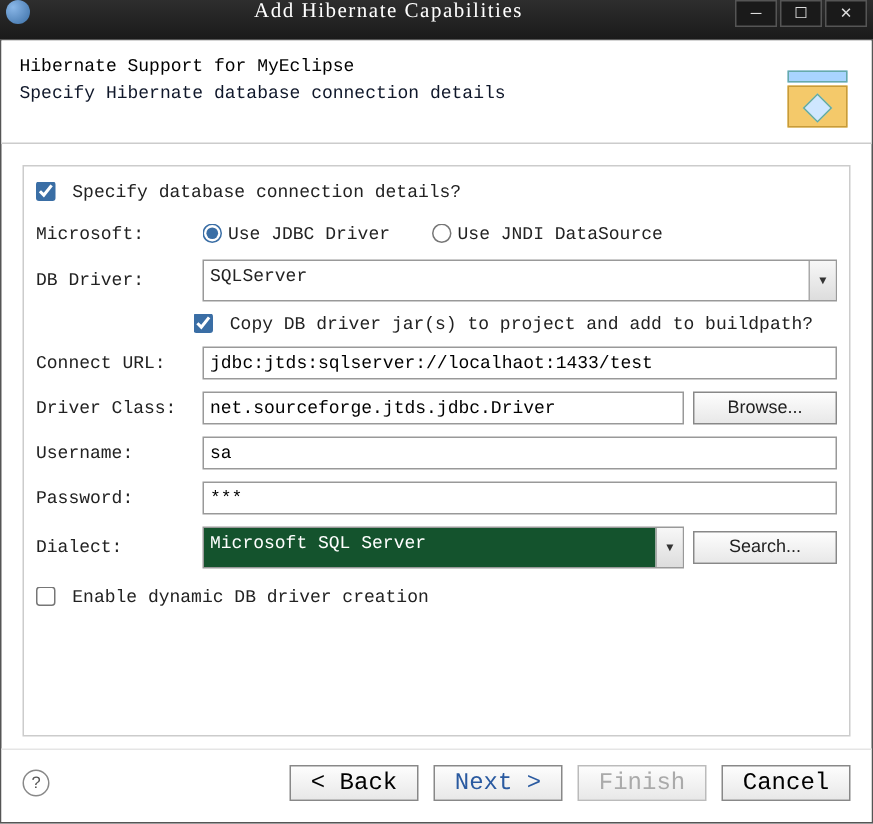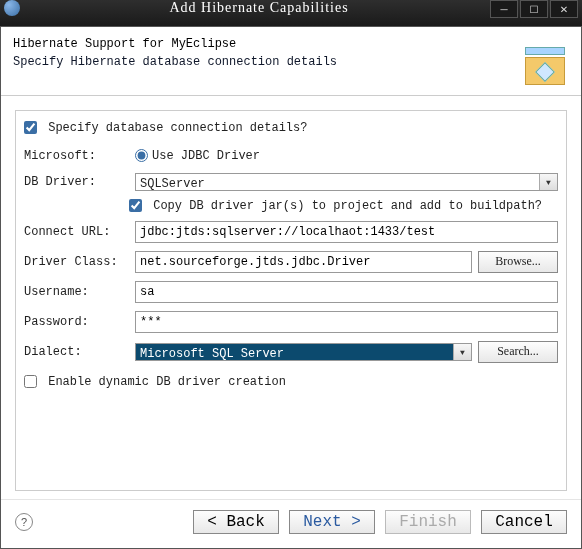--- a/index.html
+++ b/index.html
@@ -20,25 +20,25 @@
 .header-icon .cube { width: 14px; height: 14px; background: #cfe7ff; border: 1px solid #6a9; position: absolute; bottom: 6px; left: 17px; transform: rotate(45deg); }
 .content { flex: 1; padding: 14px 14px 8px 14px; font-family: "Courier New", monospace; font-size: 12px; color: #222; overflow: hidden; }
 .content-pane { border: 1px solid #ccc; padding: 10px 8px 8px 8px; height: 100%; position: relative; }
 .row { display: flex; align-items: center; margin-bottom: 8px; gap: 6px; }
 .spec-row { margin-bottom: 14px; }
 .label-col { width: 105px; }
 .field-col { flex: 1; }
 input[type=checkbox] { width: 13px; height: 13px; accent-color: #3a6ea5; margin-right: 4px; vertical-align: middle; }
 input[type=radio] { accent-color: #3a6ea5; margin-right: 4px; vertical-align: middle; }
 input[type=text], input[type=password] { width: 100%; border: 1px solid #999; padding: 3px 4px; font-family: "Courier New", monospace; font-size: 12px; height: 22px; }
-.combo { display: flex; border: 1px solid #999; height: 18px; background: #fff; }
+.combo { display: flex; border: 1px solid #999; height: 28px; background: #fff; }
 .combo-val { flex: 1; padding: 3px 4px; font-family: "Courier New", monospace; font-size: 12px; white-space: nowrap; overflow: hidden; }
-.combo-val.sel { background: #0c4a6e; color: #fff; }
+.combo-val.sel { background: #14532d; color: #fff; }
 .combo-btn { width: 18px; background: linear-gradient(#f7f7f7, #ddd); border-left: 1px solid #aaa; display: flex; align-items: center; justify-content: center; cursor: pointer; font-size: 8px; color: #333; }
-.side-btn { width: 80px; height: 22px; border: 1px solid #888; background: linear-gradient(#fdfdfd, #e8e8e8); font-family: Liberation Serif, serif; font-size: 12px; cursor: pointer; text-align: center; padding: 2px 16px; }
+.side-btn { width: 96px; height: 22px; border: 1px solid #888; background: linear-gradient(#fdfdfd, #e8e8e8); font-family: Liberation Sans, sans-serif; font-size: 12px; cursor: pointer; text-align: center; padding: 2px 16px; }
 .radio-group { display: flex; gap: 28px; align-items: center; }
 .indent { margin-left: 105px; }
 .footer { padding: 10px 14px 14px 14px; display: flex; align-items: center; background: #fff; border-top: 1px solid #e5e5e5; }
 .help-icon { width: 18px; height: 18px; border: 1px solid #888; border-radius: 50%; display: flex; align-items: center; justify-content: center; color: #555; font-size: 11px; cursor: pointer; }
 .btn-row { margin-left: auto; display: flex; gap: 10px; }
 .btn { width: 86px; height: 24px; border: 1px solid #888; background: linear-gradient(#fdfdfd, #e8e8e8); font-family: "Courier New", monospace; font-size: 16px; cursor: pointer; display: flex; align-items: center; justify-content: center; gap: 4px; }
 .btn.disabled { color: #aaa; border-color: #bbb; cursor: default; }
 </style>
 </head>
 <body>
@@ -73,20 +73,21 @@
       <label>
         <input type="checkbox" checked="" style="">
         <span>Specify database connection details?</span>
       </label>
     </div>
 
     <div class="row">
       <div class="label-col">Microsoft:</div>
       <div class="radio-group field-col">
         <label><input type="radio" name="ds" checked="" style=""><span>Use JDBC Driver</span></label>
+        <label><input type="radio" name="ds" style=""><span>Use JNDI DataSource</span></label>
       </div>
     </div>
 
     <div class="row" style="margin-top:10px;">
       <div class="label-col">DB Driver:</div>
       <div class="field-col">
         <div class="combo">
           <div class="combo-val">SQLServer</div>
           <div class="combo-btn">▼</div>
         </div>

